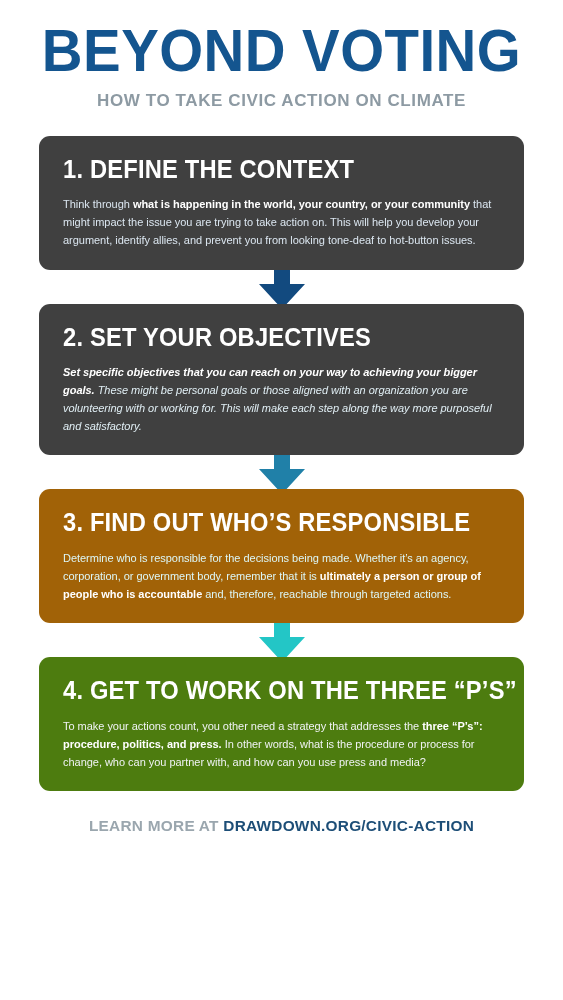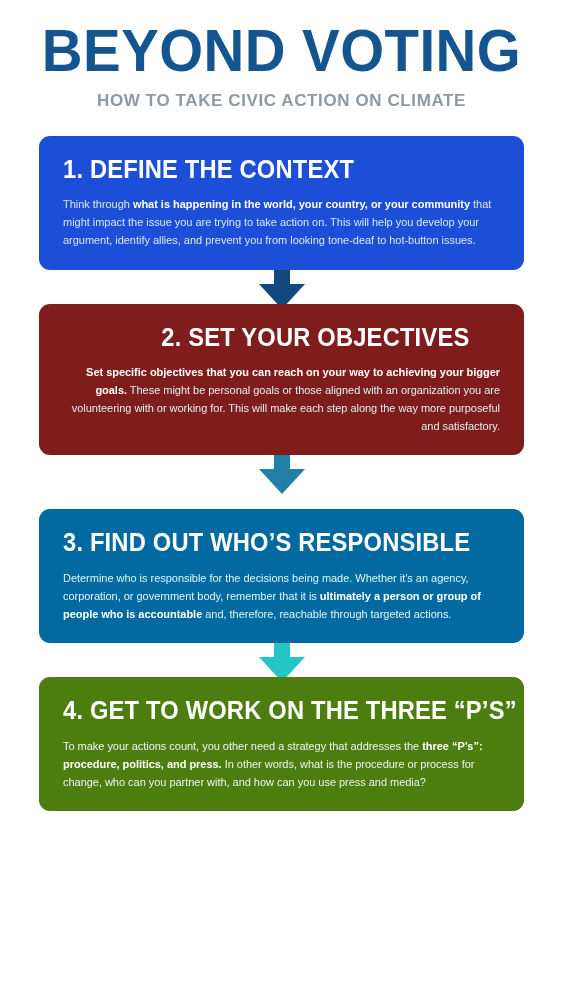--- a/index.html
+++ b/index.html
@@ -84,29 +84,29 @@
 
   .panel-body {
     font-size: 11px;
     line-height: 1.62;
     letter-spacing: -0.03px;
   }
 
   .panel-body b { font-weight: bold; }
 
   
-  .p1 { background: #1d4ed8; }
+  .p1 { background: #404040; }
   .p1 .panel-body { color: #dbe6f0; }
   .p1 .panel-body b { color: #ffffff; }
 
-  .p2 { background: #7f1d1d; text-align: right; }
-  .p2 .panel-body { color: #e0eef4; }
+  .p2 { background: #404040; }
+  .p2 .panel-body { color: #e0eef4; font-style: italic; }
   .p2 .panel-body b { color: #ffffff; }
 
-  .p3 { background: #0369a1; margin-top: 20px; }
+  .p3 { background: #a16207; }
   .p3 .panel-body { color: #ddf7f7; }
   .p3 .panel-body b { color: #ffffff; }
 
   .p4 { background: #4d7c0f; }
   .p4 .panel-body { color: #f0f3f4; }
   .p4 .panel-body b { color: #ffffff; }
 
   
   .arrow {
     position: relative;
@@ -224,15 +224,18 @@
     <div class="step-wrap">
       <div class="panel p4">
         <div class="panel-title">4. GET TO WORK ON THE THREE “P’S”</div>
         <div class="panel-body"><span>To make your actions count, you other need a strategy that addresses the </span><b>three “P’s”: procedure, politics, and press.</b><span> In other words, what is the procedure or process for change, who can you partner with, and how can you use press and media?</span></div>
       </div>
     </div>
 
   </div>
 
   <div class="footer">
+    <div class="learn-more">
+      <span>LEARN MORE AT </span><span class="url">DRAWDOWN.ORG/CIVIC-ACTION</span>
+    </div>
   </div>
 
 </div>
 
 </body></html>

